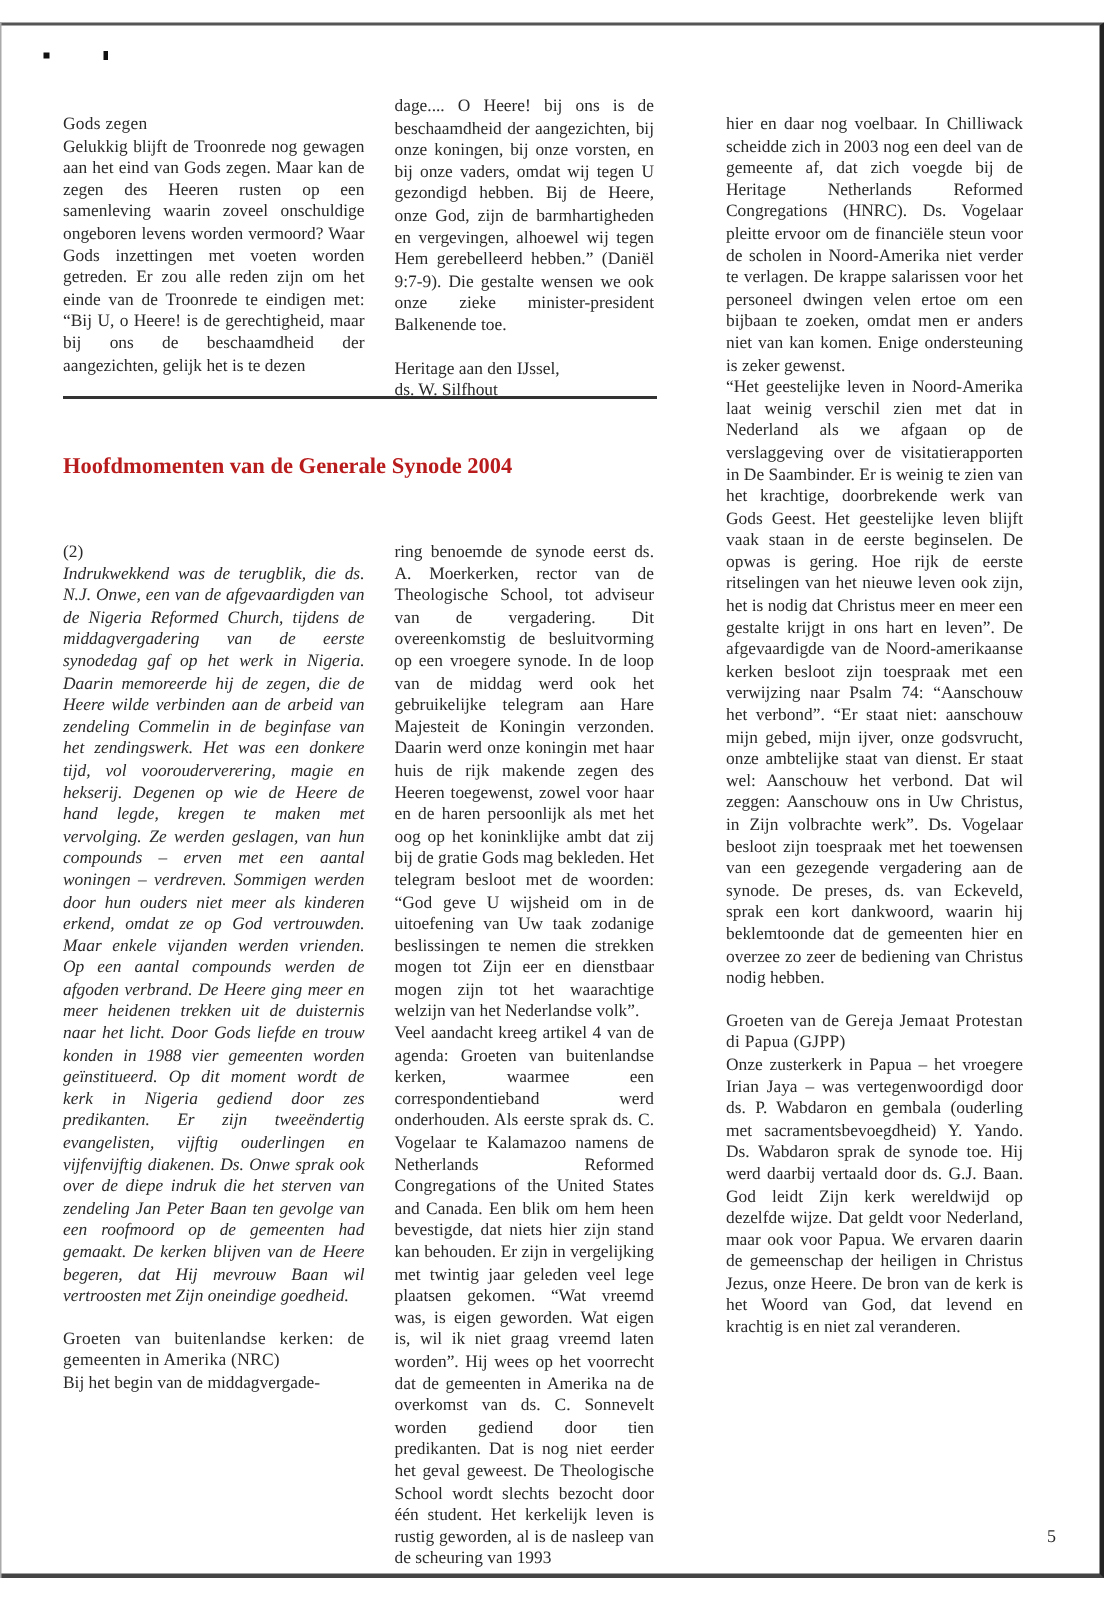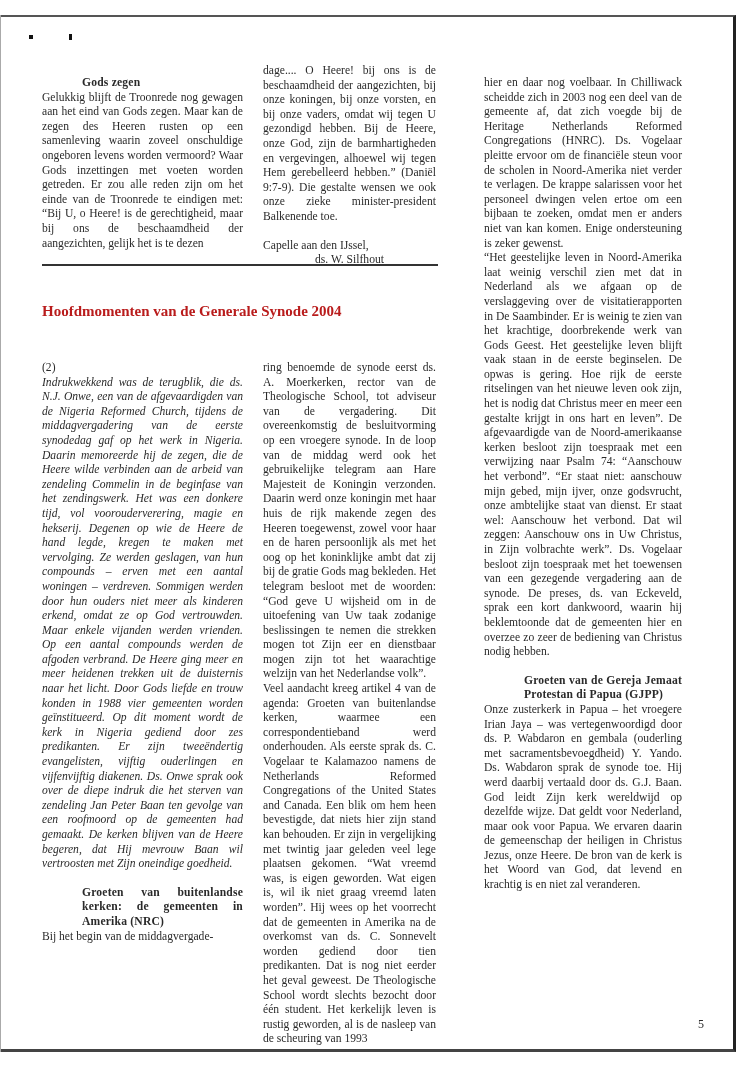--- a/index.html
+++ b/index.html
@@ -2,44 +2,44 @@
 <html><head>
   <meta charset="utf-8">
   <style>
     html, body { margin: 0; padding: 0; background: #ffffff; }
     body { width: 738px; height: 1068px; position: relative; overflow: hidden; font-family: "Liberation Serif", serif; color: #2a2a2a; }
     .page-frame { position: absolute; left: 0; top: 15px; width: 736px; height: 1037px; border-top: 2px solid #555; border-right: 3px solid #222; border-bottom: 3px solid #444; box-sizing: border-box; }
     .left-edge { position: absolute; left: 0; top: 15px; width: 1px; height: 1037px; background: #aaa; }
     .mark { position: absolute; width: 4px; height: 4px; background: #111; }
     .col { position: absolute; font-size: 11.6px; line-height: 14.6px; text-align: justify; }
     .col p { margin: 0; }
-    .col .h { font-weight: bold; letter-spacing: 0.2px; margin-left: 40px; }
+    .col .h { font-weight: normal; letter-spacing: 0.2px; }
     .col .it { font-style: italic; }
     .col .gap { height: 14px; }
-    .right { text-align: center; }
+    .right { text-align: left; }
     .rule { position: absolute; left: 42px; width: 396px; height: 2px; background: #333; top: 264px; }
     .title { position: absolute; left: 42px; top: 303px; font-size: 15px; font-weight: bold; color: #b91c1c; white-space: nowrap; }
     .pagenum { position: absolute; left: 698px; top: 1017px; font-size: 12px; }
   </style>
 </head>
 <body>
 
 <div class="page-frame"></div>
 <div class="left-edge"></div>
 <div class="mark" style="left:29px; top:35px;"></div>
 <div class="mark" style="left:69px; top:34px; width:3px; height:6px;"></div>
 
 <div class="col" style="left:42px; top:76px; width:201px;">
   <p class="h">Gods zegen</p>
   <p>Gelukkig blijft de Troonrede nog gewagen aan het eind van Gods zegen. Maar kan de zegen des Heeren rusten op een samenleving waarin zoveel onschuldige ongeboren levens worden vermoord? Waar Gods inzettingen met voeten worden getreden. Er zou alle reden zijn om het einde van de Troonrede te eindigen met: “Bij U, o Heere! is de gerechtigheid, maar bij ons de beschaamdheid der aangezichten, gelijk het is te dezen</p>
 </div>
 <div class="col" style="left:263px; top:64px; width:173px;">
   <p>dage.... O Heere! bij ons is de beschaamdheid der aangezichten, bij onze koningen, bij onze vorsten, en bij onze vaders, omdat wij tegen U gezondigd hebben. Bij de Heere, onze God, zijn de barmhartigheden en vergevingen, alhoewel wij tegen Hem gerebelleerd hebben.” (Daniël 9:7-9). Die gestalte wensen we ook onze zieke minister-president Balkenende toe.</p>
   <div class="gap"></div>
-  <p>Capelle aan den IJssel,</p>
+  <p>Heritage aan den IJssel,</p>
   <p class="right">ds. W. Silfhout</p>
 </div>
 
 <div class="rule"></div>
 
 <div class="title">Hoofdmomenten van de Generale Synode 2004</div>
 
 <div class="col" style="left:42px; top:361px; width:201px;">
   <p>(2)</p>
   <p class="it">Indrukwekkend was de terugblik, die ds. N.J. Onwe, een van de afgevaardigden van de Nigeria Reformed Church, tijdens de middagvergadering van de eerste synodedag gaf op het werk in Nigeria. Daarin memoreerde hij de zegen, die de Heere wilde verbinden aan de arbeid van zendeling Commelin in de beginfase van het zendingswerk. Het was een donkere tijd, vol voorouderverering, magie en hekserij. Degenen op wie de Heere de hand legde, kregen te maken met vervolging. Ze werden geslagen, van hun compounds – erven met een aantal woningen – verdreven. Sommigen werden door hun ouders niet meer als kinderen erkend, omdat ze op God vertrouwden. Maar enkele vijanden werden vrienden. Op een aantal compounds werden de afgoden verbrand. De Heere ging meer en meer heidenen trekken uit de duisternis naar het licht. Door Gods liefde en trouw konden in 1988 vier gemeenten worden geïnstitueerd. Op dit moment wordt de kerk in Nigeria gediend door zes predikanten. Er zijn tweeëndertig evangelisten, vijftig ouderlingen en vijfenvijftig diakenen. Ds. Onwe sprak ook over de diepe indruk die het sterven van zendeling Jan Peter Baan ten gevolge van een roofmoord op de gemeenten had gemaakt. De kerken blijven van de Heere begeren, dat Hij mevrouw Baan wil vertroosten met Zijn oneindige goedheid.</p>

